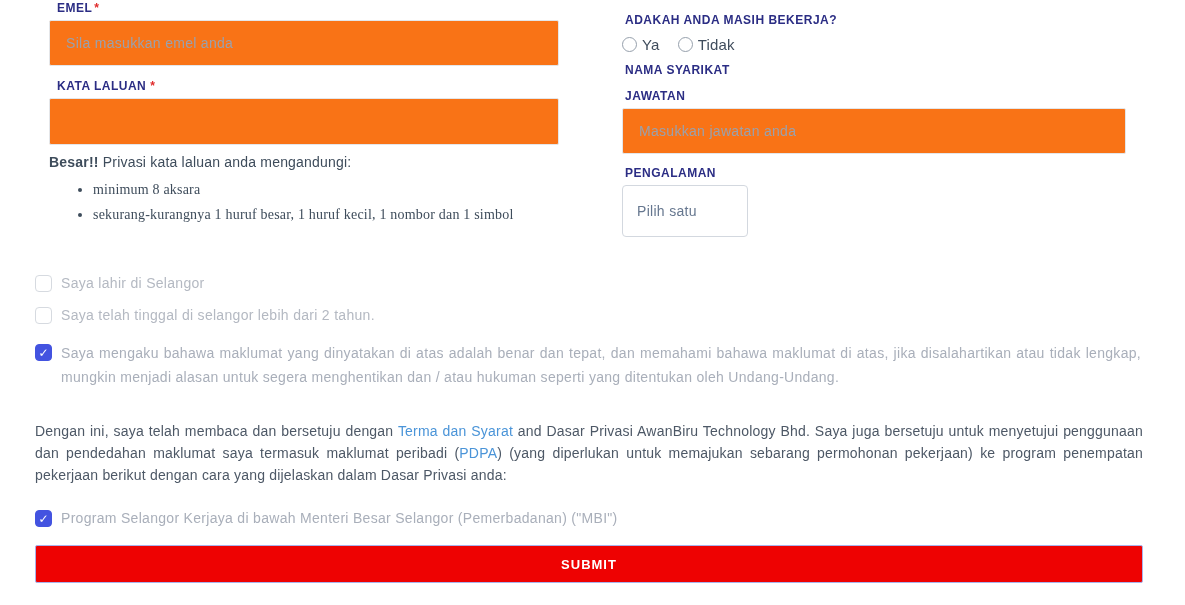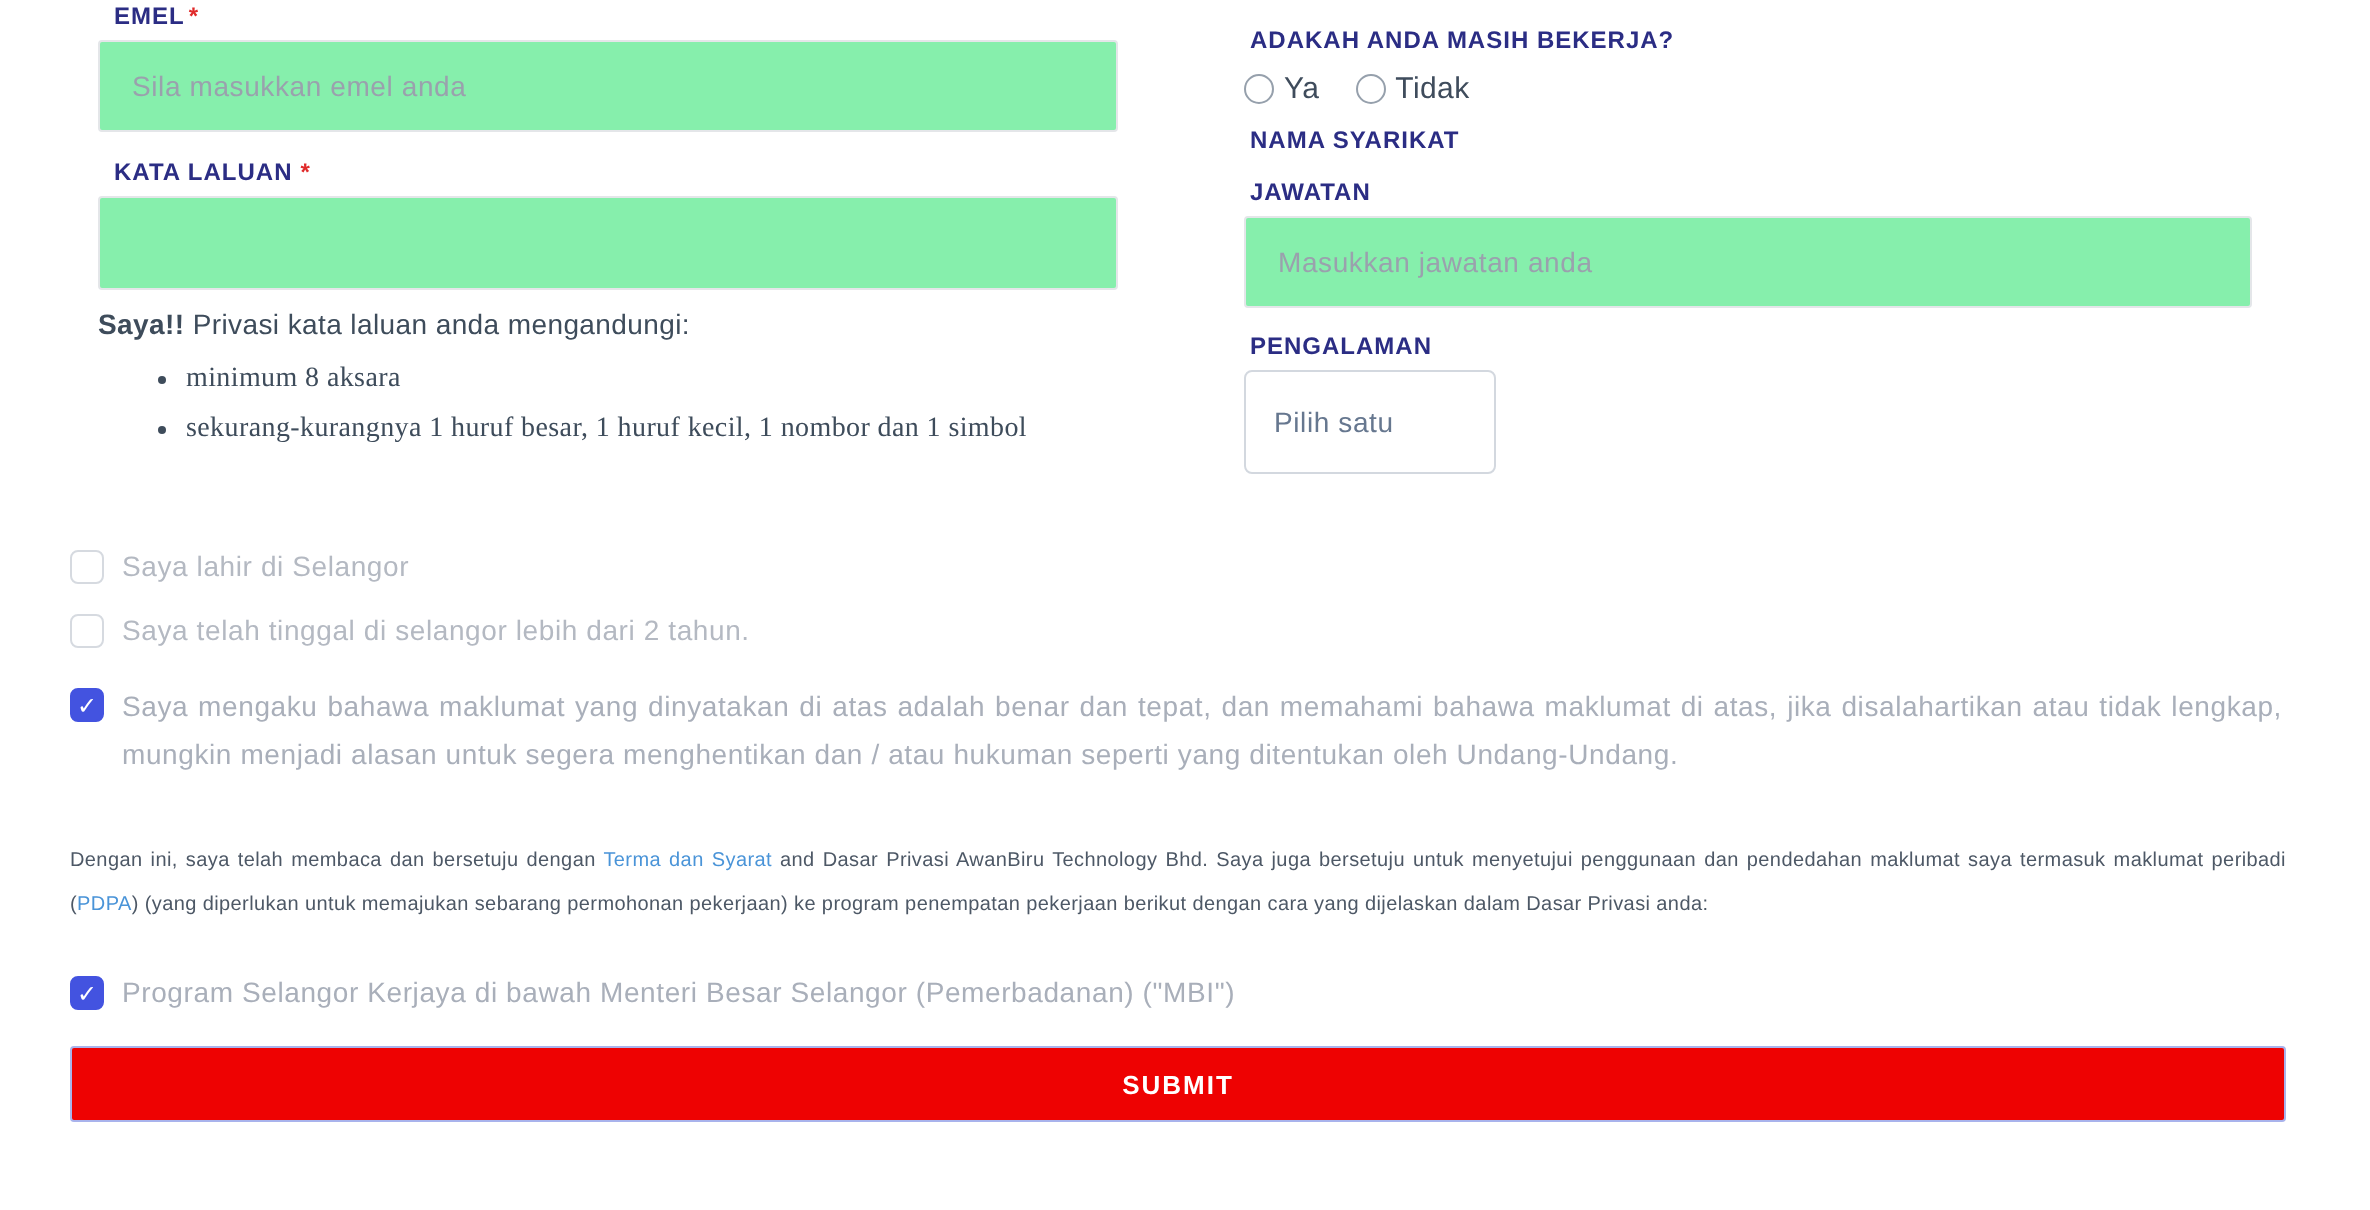--- a/index.html
+++ b/index.html
@@ -21,21 +21,21 @@
     color: #2b2d84; text-transform: uppercase;
     padding-left: 8px; margin-bottom: 5px; margin-top: 1px;
     white-space: nowrap;
   }
   .col-right .field-label { padding-left: 3px; }
   .req { color: #e02b2b; margin-left: 2px; font-weight: bold; }
   .req.spaced { margin-left: 4px; }
 
   .text-input {
     width: 100%; height: 46px;
-    background: #86efac;
+    background: #f97316;
     border: 1px solid #e4e6e9;
     border-radius: 2px;
     padding: 0 16px;
     font-size: 14px; letter-spacing: .3px;
     color: #3e4c5b;
     font-family: inherit;
     outline: none;
   }
   .text-input::placeholder { color: #9aa1ad; opacity: 1; }
 
@@ -100,21 +100,21 @@
     color: #a9afba;
     line-height: 24px;
     margin-top: -3px;
     text-align: justify;
     padding-right: 2px;
   }
   .row-agree { margin-top: 20px; margin-bottom: 0; }
 
   .consent {
     margin-top: 31px;
-    font-size: 10px; letter-spacing: .2px;
+    font-size: 14px; letter-spacing: .2px;
     color: #4d5866; line-height: 22px;
     text-align: justify;
   }
   .consent a { color: #4a94d8; text-decoration: none; cursor: pointer; }
 
   .program-row { margin-top: 24px; margin-bottom: 0; }
   .program-row .check-label { color: #a9afba; }
 
   .submit-btn {
     margin-top: 18px;
@@ -137,21 +137,21 @@
 
   <div class="form-row">
 
     <div class="col-left">
       <div class="field-label"><span>EMEL</span><span class="req">*</span></div>
       <input class="text-input" type="text" placeholder="Sila masukkan emel anda" style="">
 
       <div class="field-label mt-gap"><span>KATA LALUAN</span><span class="req spaced">*</span></div>
       <input class="text-input" type="password" style="height: 47px;">
 
-      <div class="info-block"><b>Saya!!</b><span> Privasi kata laluan anda mengandungi:</span></div>
+      <div class="info-block"><b>Besar!!</b><span> Privasi kata laluan anda mengandungi:</span></div>
       <ul class="info-list">
         <li>minimum 8 aksara</li>
         <li>sekurang-kurangnya 1 huruf besar, 1 huruf kecil, 1 nombor dan 1 simbol</li>
       </ul>
     </div>
 
     <div class="col-right">
       <div class="field-label">ADAKAH ANDA MASIH BEKERJA?</div>
       <div class="radio-group">
         <label class="radio-item">

